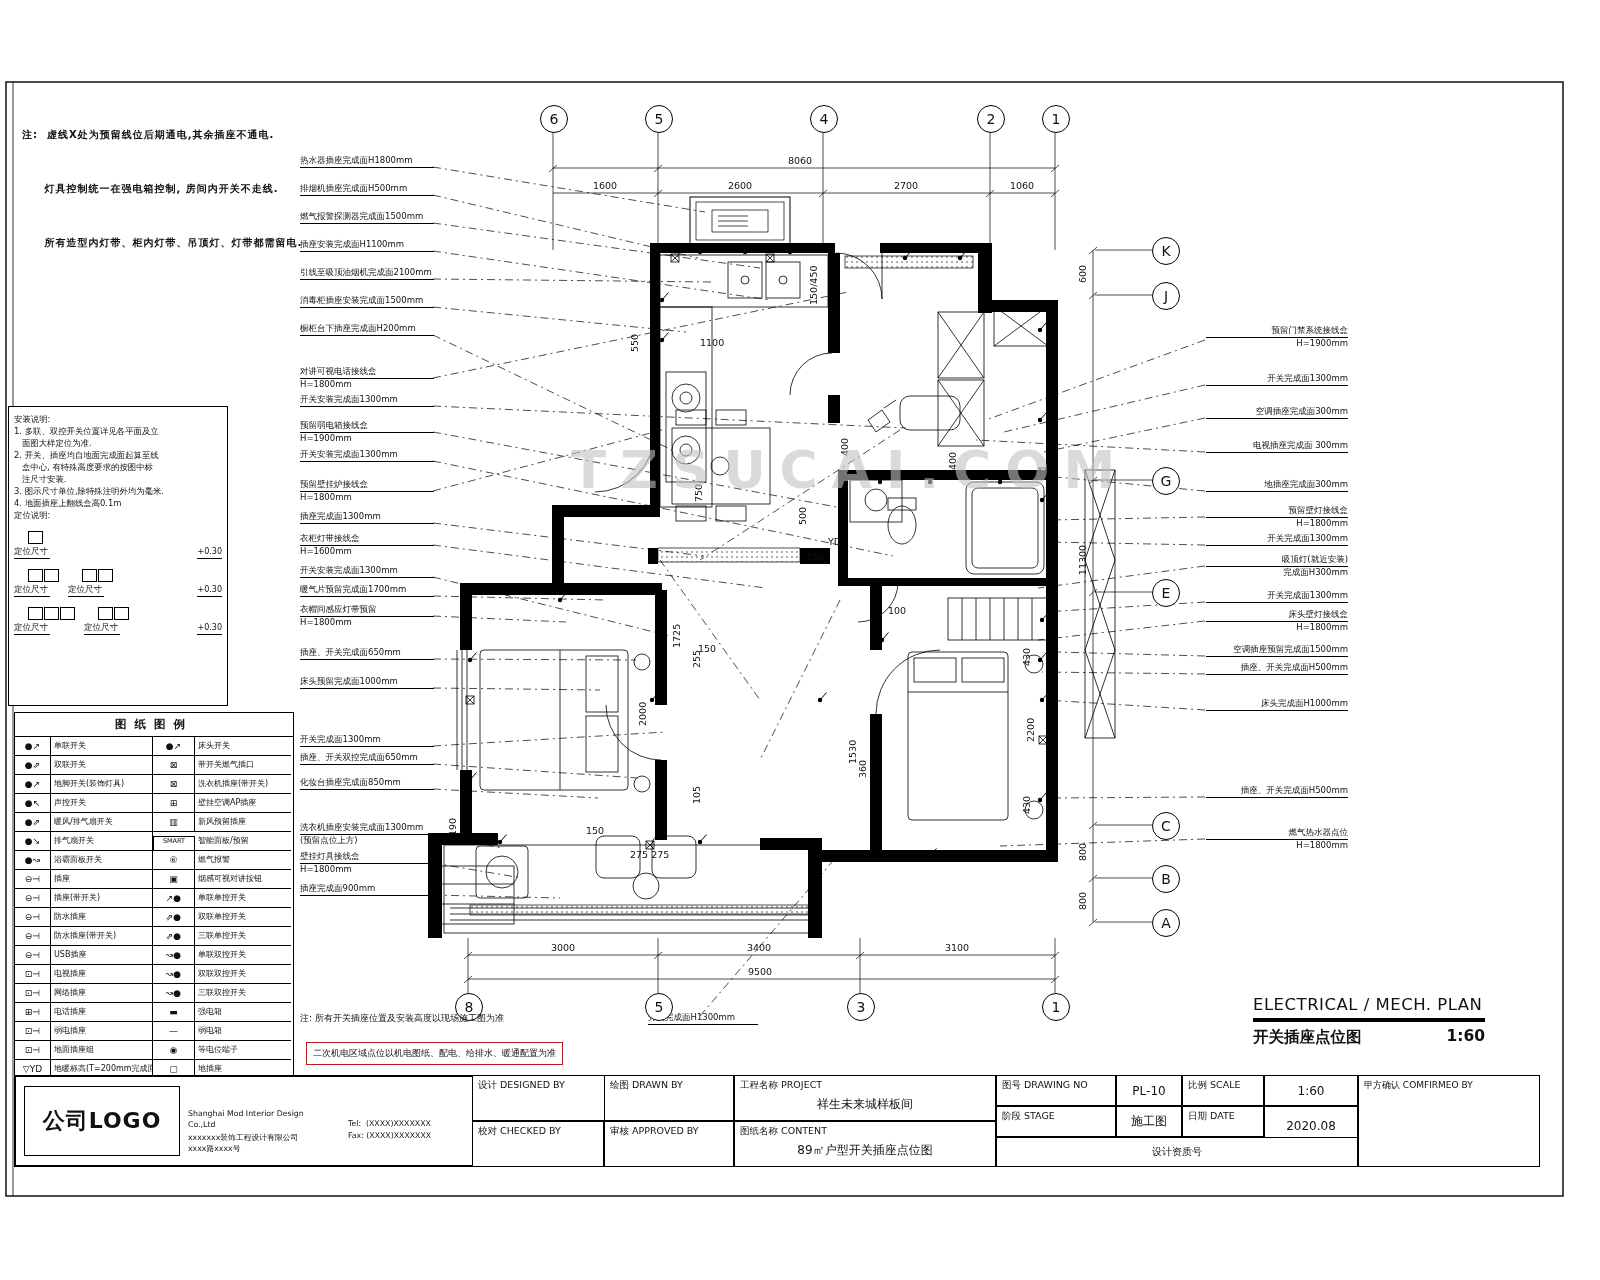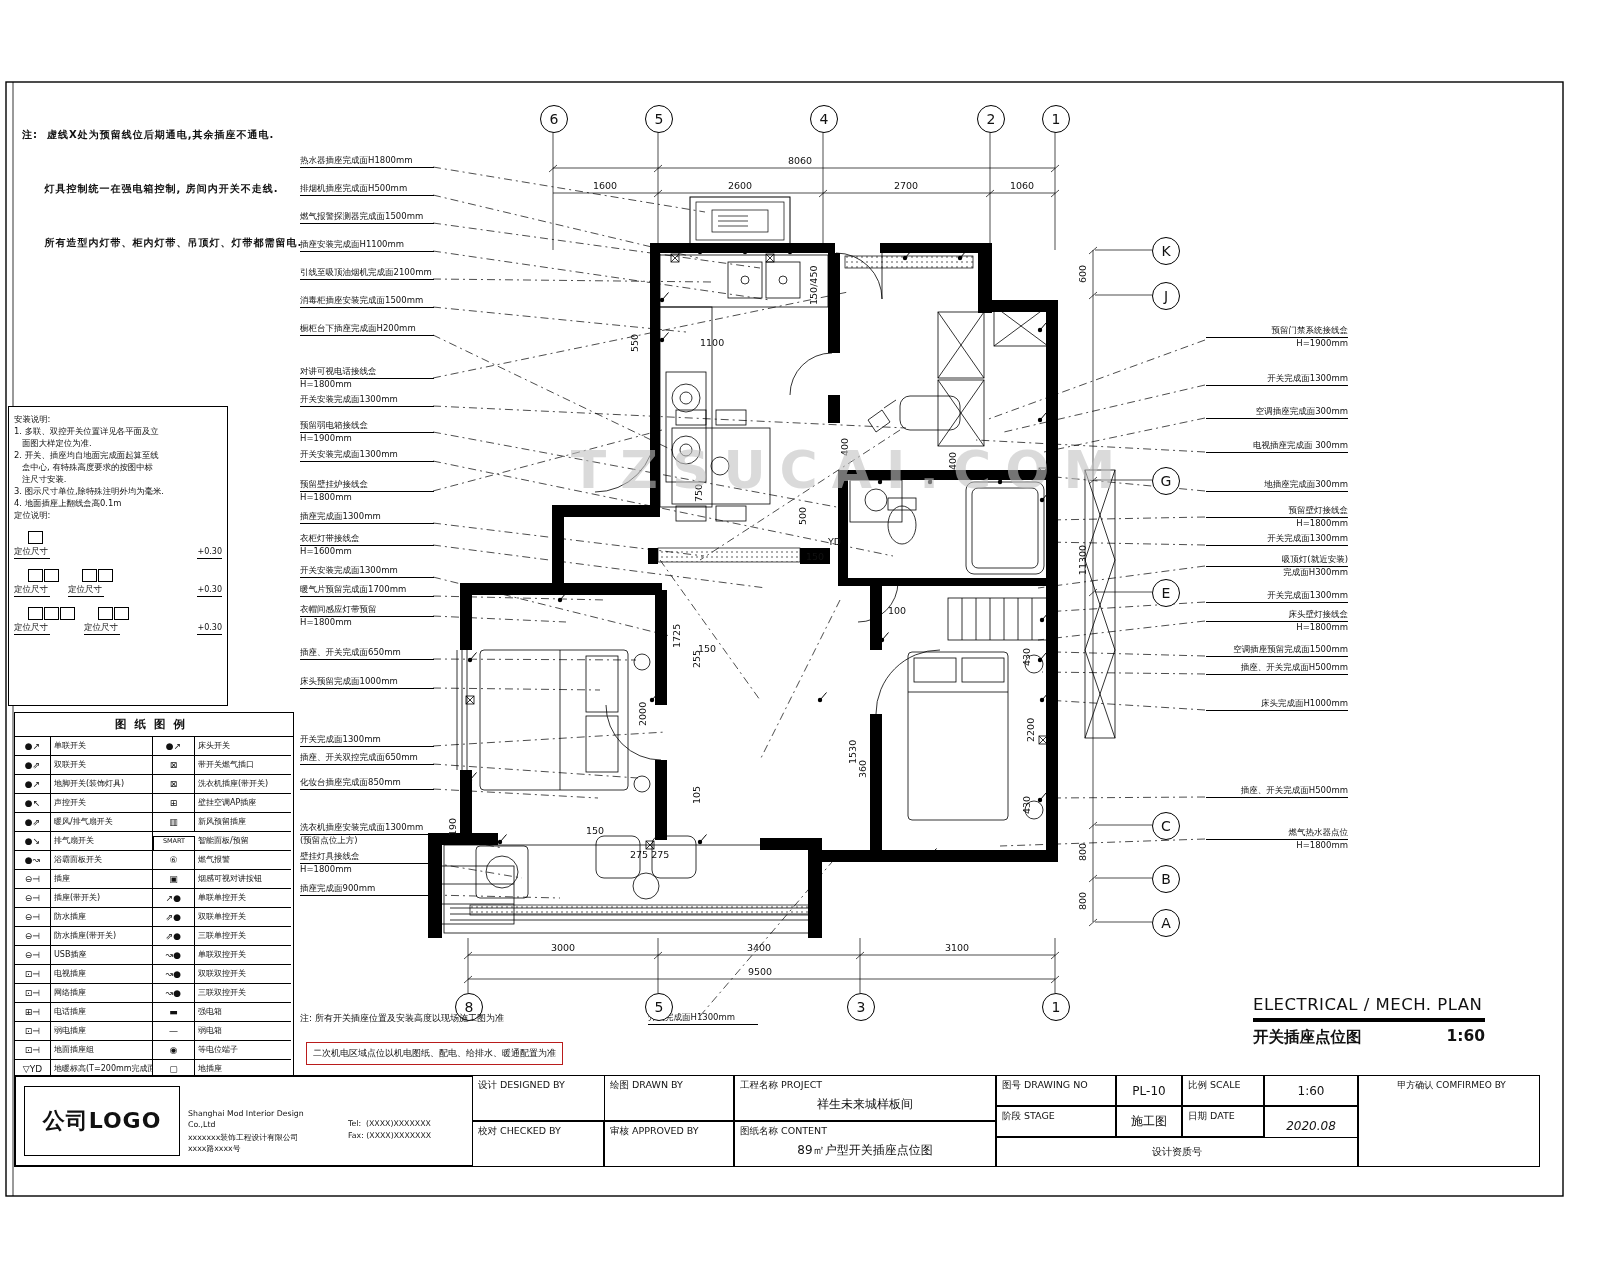--- a/index.html
+++ b/index.html
@@ -684,16 +684,16 @@
   <div class="cv" style="height:24px;">89㎡户型开关插座点位图</div>
 </div>
 
 <div class="cell cl" style="left:996px;top:1075px;width:120px;height:31px;">图号 DRAWING NO</div>
 <div class="cell cv" style="left:1116px;top:1075px;width:66px;height:31px;">PL-10</div>
 <div class="cell cl" style="left:1182px;top:1075px;width:82px;height:31px;">比例 SCALE</div>
 <div class="cell cv" style="left:1264px;top:1075px;width:94px;height:31px;">1:60</div>
 <div class="cell cl" style="left:996px;top:1106px;width:120px;height:31px;">阶段 STAGE</div>
 <div class="cell cv" style="left:1116px;top:1106px;width:66px;height:31px;">施工图</div>
 <div class="cell cl" style="left:1182px;top:1106px;width:82px;height:31px;">日期 DATE</div>
-<div class="cell cv" style="left:1264px;top:1106px;width:94px;height:40px;font-style:italic;">2020.08</div>
+<div class="cell cv" style="left:1264px;top:1106px;width:94px;height:40px;">2020.08</div>
 <div class="cell cv" style="left:996px;top:1137px;width:362px;height:30px;font-size:10px;">设计资质号</div>
 
-<div class="cell cl" style="left:1358px;top:1075px;width:182px;height:92px;font-size:9px;text-align:center;">甲方确认 COMFIRMEO BY</div>
+<div class="cell cl" style="left:1358px;top:1075px;width:182px;height:92px;font-size:9px;">甲方确认 COMFIRMEO BY</div>
 
 </body></html>

